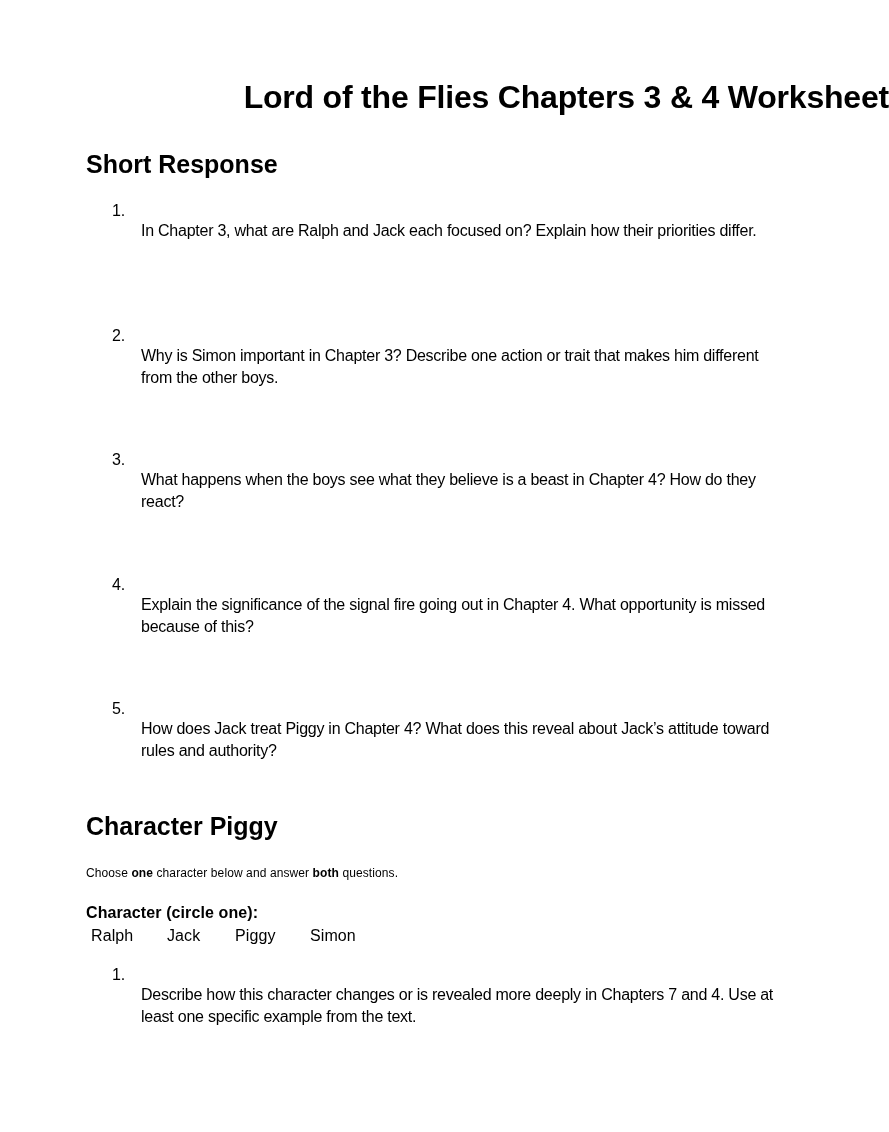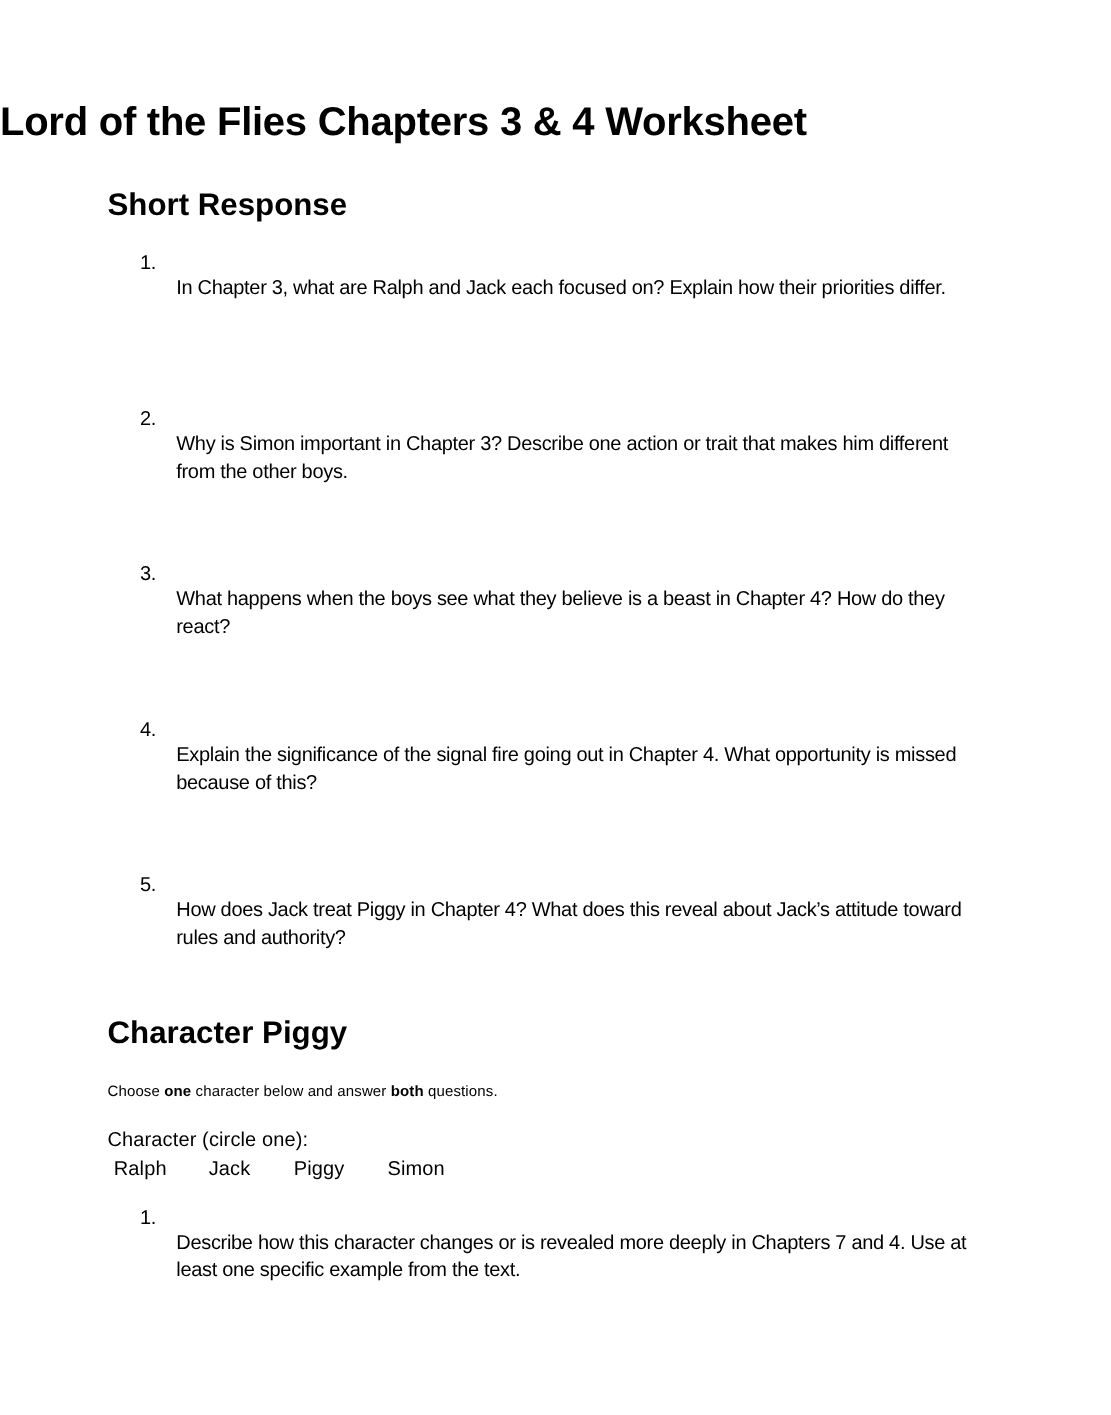--- a/index.html
+++ b/index.html
@@ -14,21 +14,21 @@
       overflow: hidden;
       font-family: "Liberation Sans", sans-serif;
       color: #000000;
     }
     .page-title {
       position: absolute;
       left: 0;
       width: 889px;
       top: 77px;
       margin: 0;
-      text-align: left;
+      text-align: right;
       font-size: 32px;
       font-weight: bold;
       line-height: 40px;
       letter-spacing: -0.2px;
     }
     .section-heading {
       position: absolute;
       left: 86px;
       margin: 0;
       font-size: 25px;
@@ -60,21 +60,21 @@
       left: 86px;
       font-size: 12px;
       line-height: 22px;
       letter-spacing: 0.1px;
     }
     .char-label {
       position: absolute;
       left: 86px;
       top: 902px;
       font-size: 16px;
-      font-weight: normal;
+      font-weight: bold;
       line-height: 22px;
       letter-spacing: 0.1px;
     }
     .char-options {
       position: absolute;
       left: 91px;
       top: 925px;
       font-size: 16px;
       line-height: 22px;
       display: flex;

